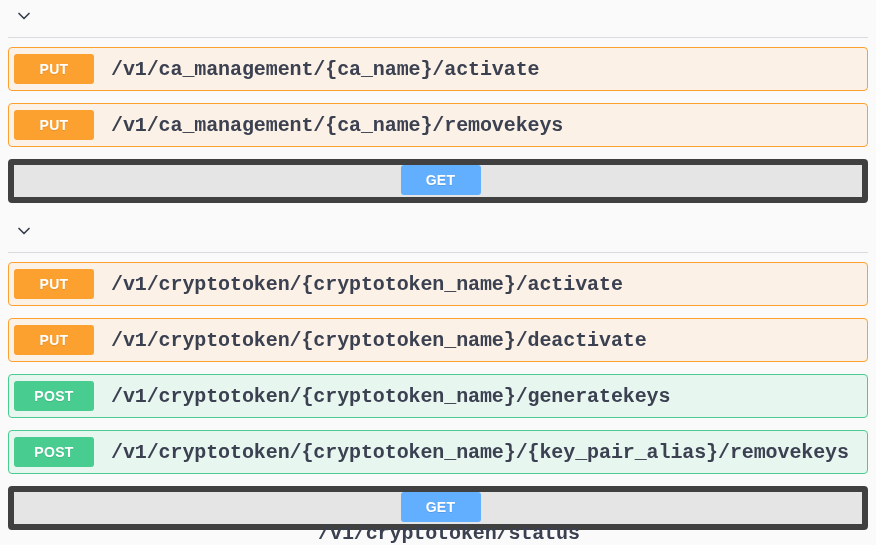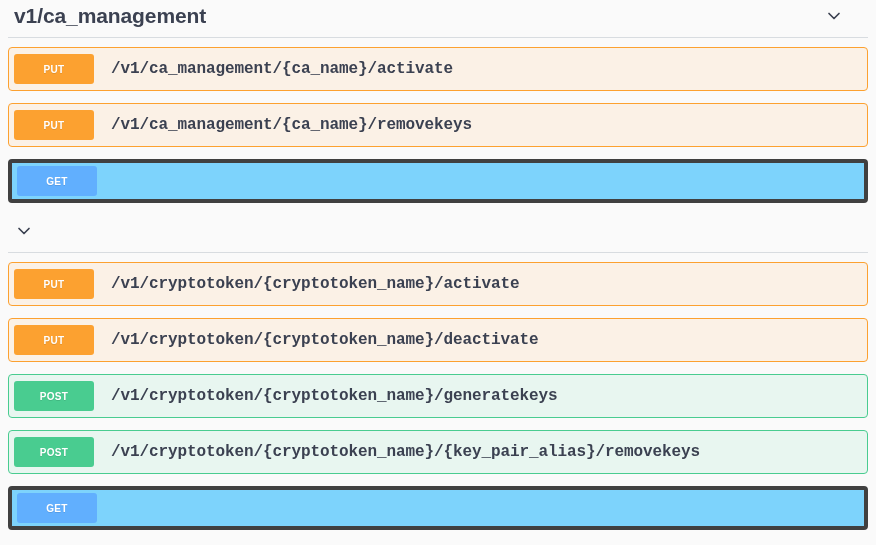--- a/index.html
+++ b/index.html
@@ -75,56 +75,55 @@
   }
 
   .op-method {
     display: flex;
     align-items: center;
     justify-content: center;
     min-width: 80px;
     height: 30px;
     border-radius: 3px;
     font-family: "Liberation Sans", sans-serif;
-    font-size: 10px;
+    font-size: 14px;
     font-weight: bold;
     color: #ffffff;
     text-shadow: 0 1px 0 rgba(0,0,0,0.1);
     letter-spacing: 0.3px;
     flex-shrink: 0;
   }
 
   .op-path {
     font-family: "Liberation Mono", monospace;
-    font-size: 16px;
+    font-size: 20px;
     font-weight: bold;
     color: #3b4151;
     padding-left: 17px;
     white-space: nowrap;
     letter-spacing: -0.1px;
   }
 
   
-  .op-row.get    { background: #7dd3fc; border: 4px solid #404040; }
+  .op-row.get    { background: #e5e5e5; border: 6px solid #404040; flex-direction: column; }
   .op-row.get .op-method { background: #61affe; }
 
   .op-row.post   { background: #e8f6f0; border: 1px solid #49cc90; }
   .op-row.post .op-method { background: #49cc90; }
 
   .op-row.put    { background: #fbf1e6; border: 1px solid #fca130; }
   .op-row.put .op-method { background: #fca130; }
 </style>
 </head>
 <body>
 
 <div class="swagger-root">
   <div id="sections-container">
       <div class="tag-section">
         <div class="tag-header">
-          <span class="tag-title">v1/ca_management</span>
           <span class="tag-chevron">
             <svg width="20" height="20" viewBox="0 0 20 20" aria-hidden="true">
               <path d="M5 7.5 L10 12.5 L15 7.5" fill="none" stroke="currentColor" stroke-width="1.7" stroke-linecap="round" stroke-linejoin="round"></path>
             </svg>
           </span>
         </div>
         <div class="tag-rule"></div>
         <div class="op-list">
           <div class="op-row put">
             <span class="op-method">PUT</span>
@@ -160,17 +159,18 @@
           <div class="op-row post">
             <span class="op-method">POST</span>
             <span class="op-path">/v1/cryptotoken/{cryptotoken_name}/generatekeys</span>
           </div>
           <div class="op-row post">
             <span class="op-method">POST</span>
             <span class="op-path">/v1/cryptotoken/{cryptotoken_name}/{key_pair_alias}/removekeys</span>
           </div>
           <div class="op-row get">
             <span class="op-method">GET</span>
+            <span class="op-path">/v1/cryptotoken/status</span>
           </div>
         </div>
       </div>
     </div>
 </div>
 
 </body></html>

